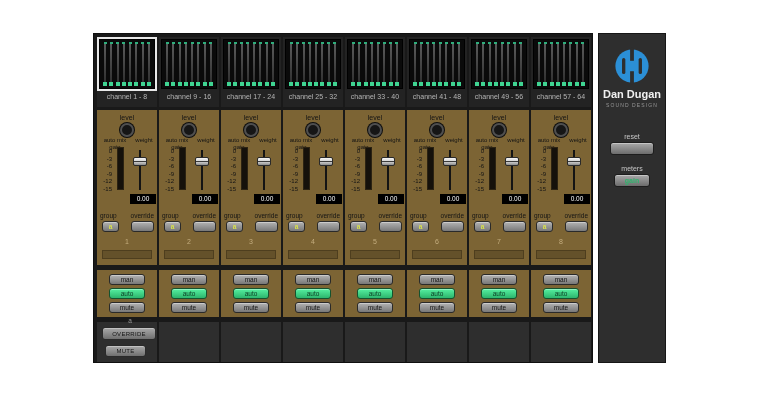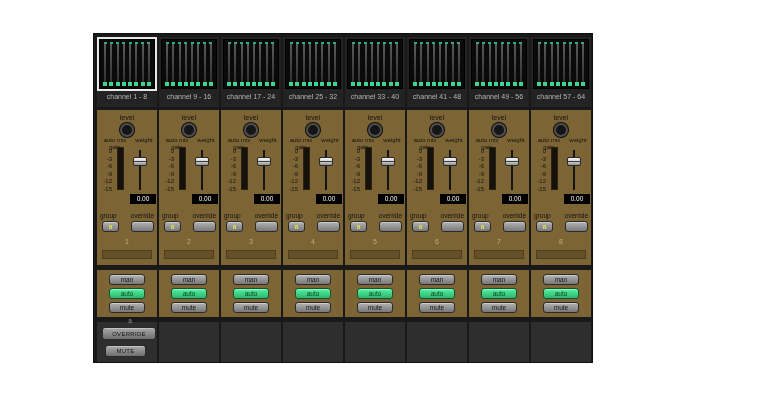--- a/index.html
+++ b/index.html
@@ -744,14 +744,29 @@
 
     </div>
 
     <div class="master">
       <div class="master-a">a</div>
       <button class="master-btn master-override">OVERRIDE</button>
       <button class="master-btn master-mute">MUTE</button>
     </div>
   </div>
 
+  <div class="side-panel">
+    <svg class="logo" width="38" height="38" viewBox="-20 -20 40 40">
+      <circle cx="0" cy="0" r="17.5" fill="#2b8fd6"></circle>
+      <rect x="-2" y="-19" width="4" height="13.5" fill="#2e2e2e"></rect>
+      <rect x="-2" y="5.5" width="4" height="13.5" fill="#2e2e2e"></rect>
+      <rect x="-10.5" y="-8.5" width="3.5" height="17" rx="1.7" fill="#2e2e2e"></rect>
+      <rect x="7" y="-8.5" width="3.5" height="17" rx="1.7" fill="#2e2e2e"></rect>
+    </svg>
+    <div class="brand-name">Dan Dugan</div>
+    <div class="brand-tagline">SOUND DESIGN</div>
+    <div class="side-label reset-label">reset</div>
+    <button class="side-btn reset-btn"></button>
+    <div class="side-label meters-label">meters</div>
+    <button class="side-btn gain-btn">gain</button>
+  </div>
 
 </div>
 
 </body></html>

